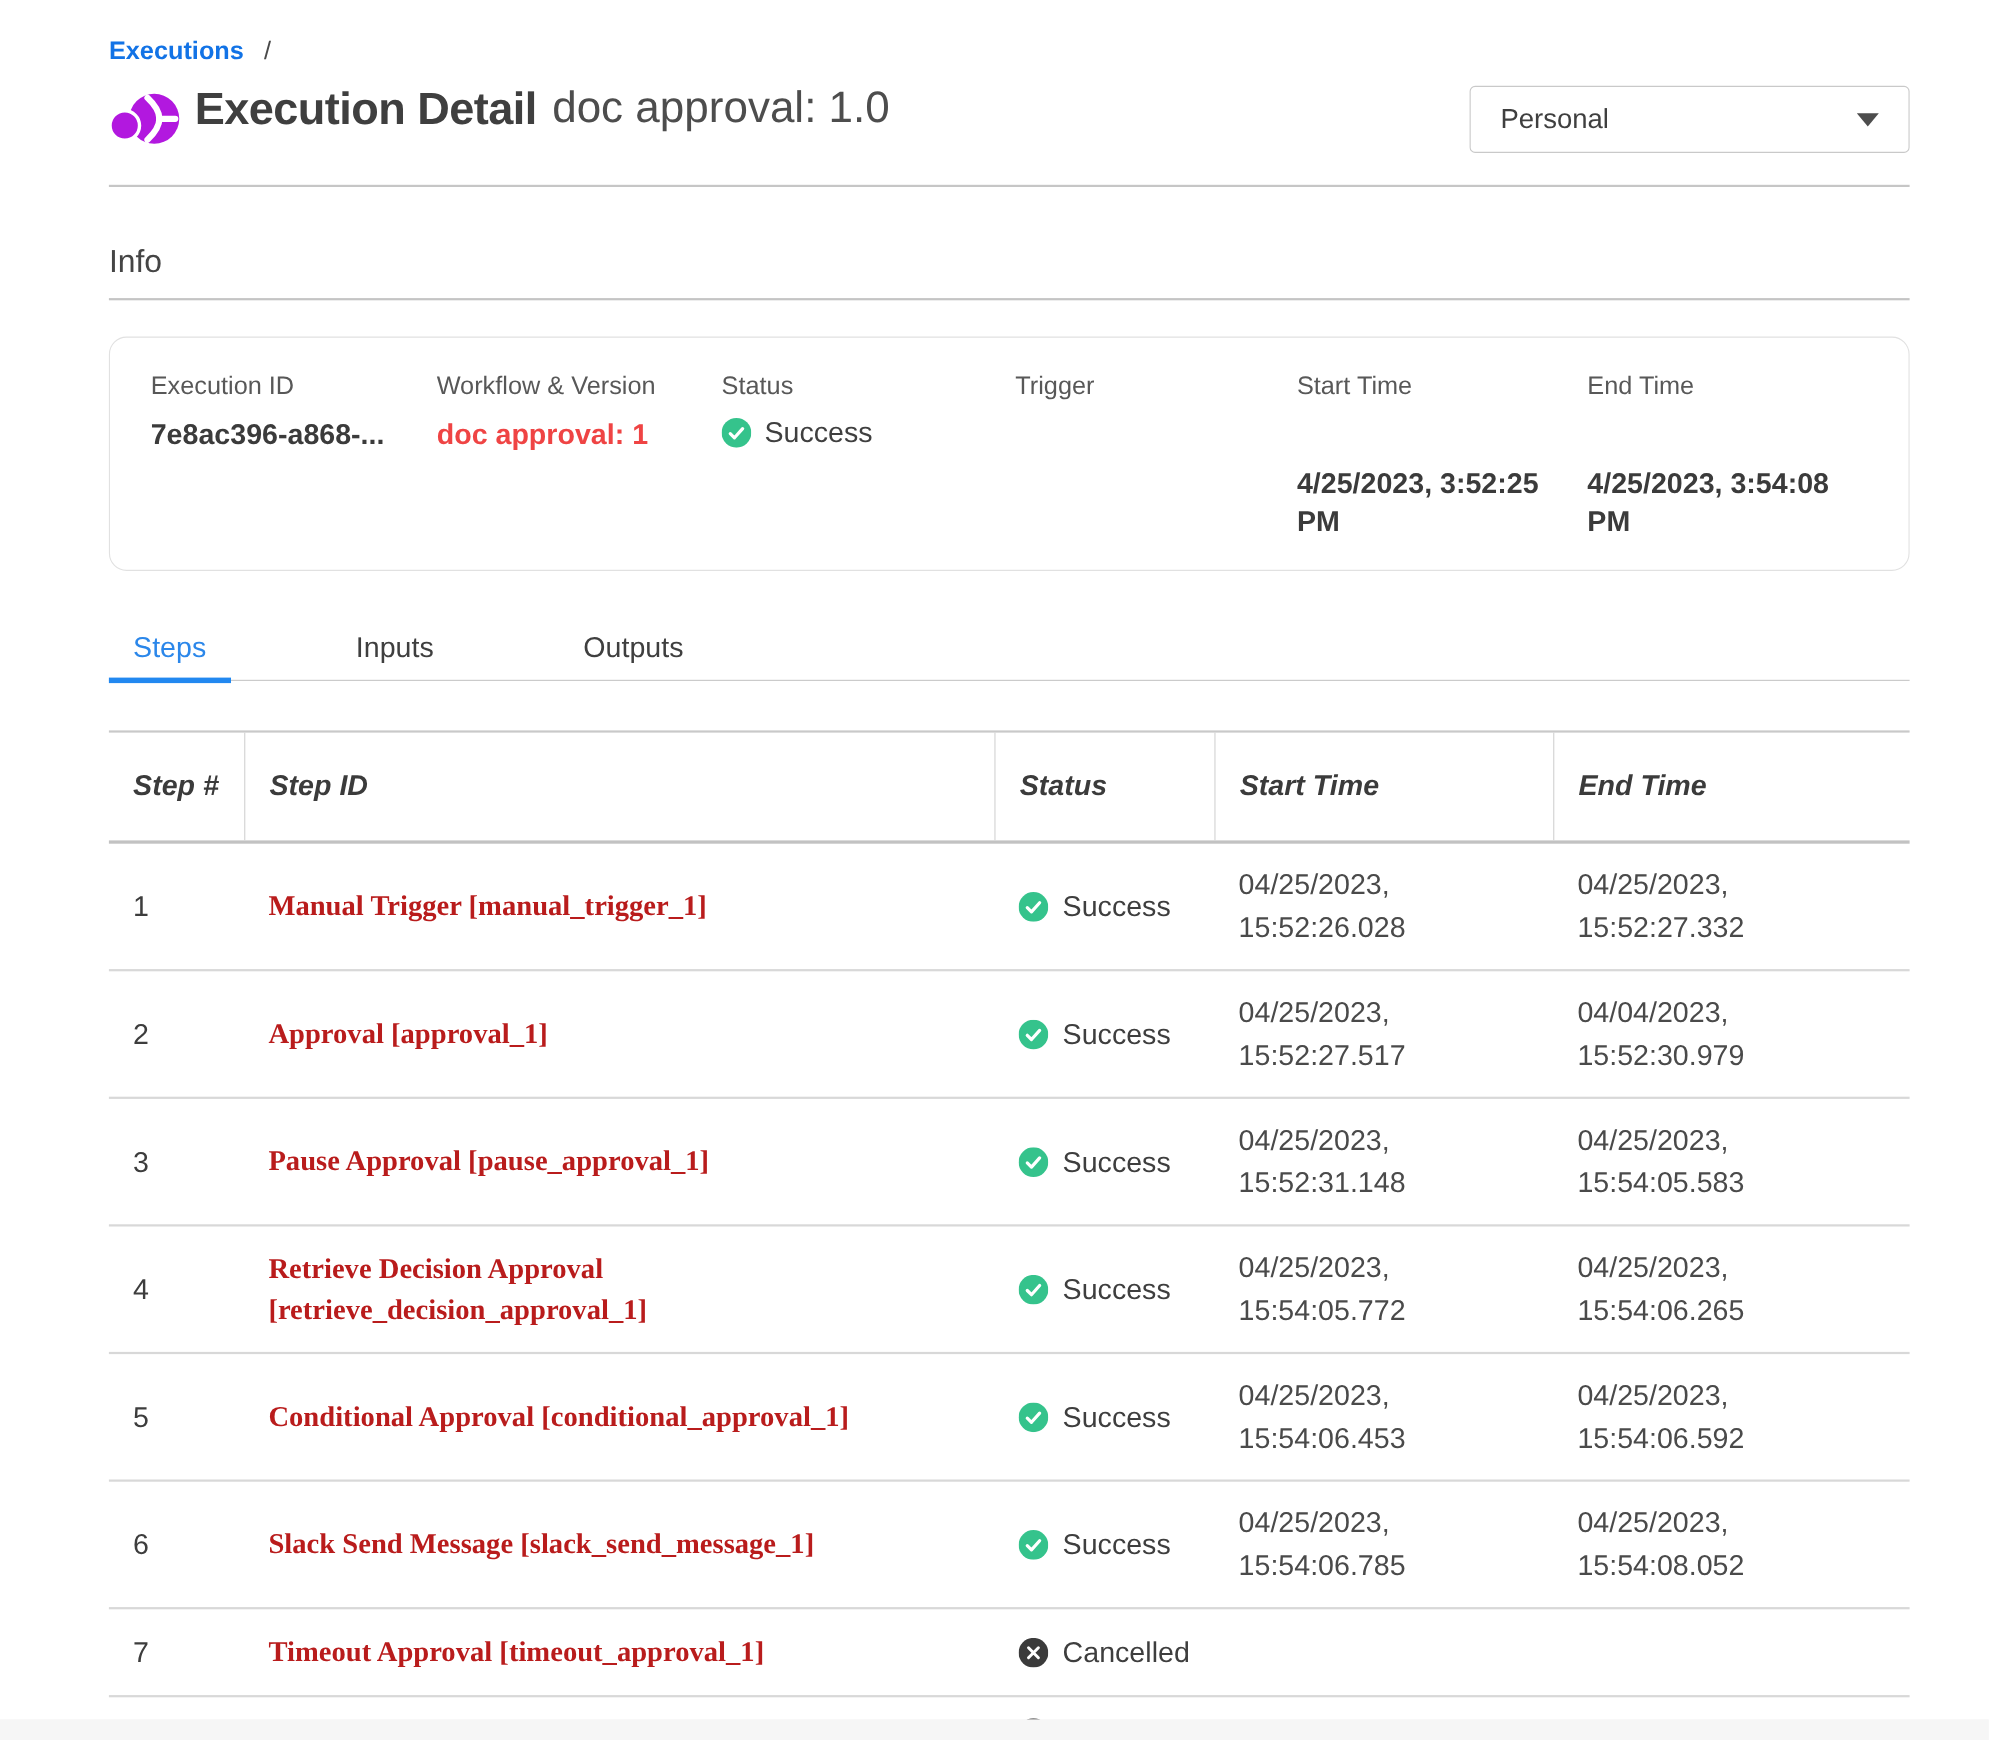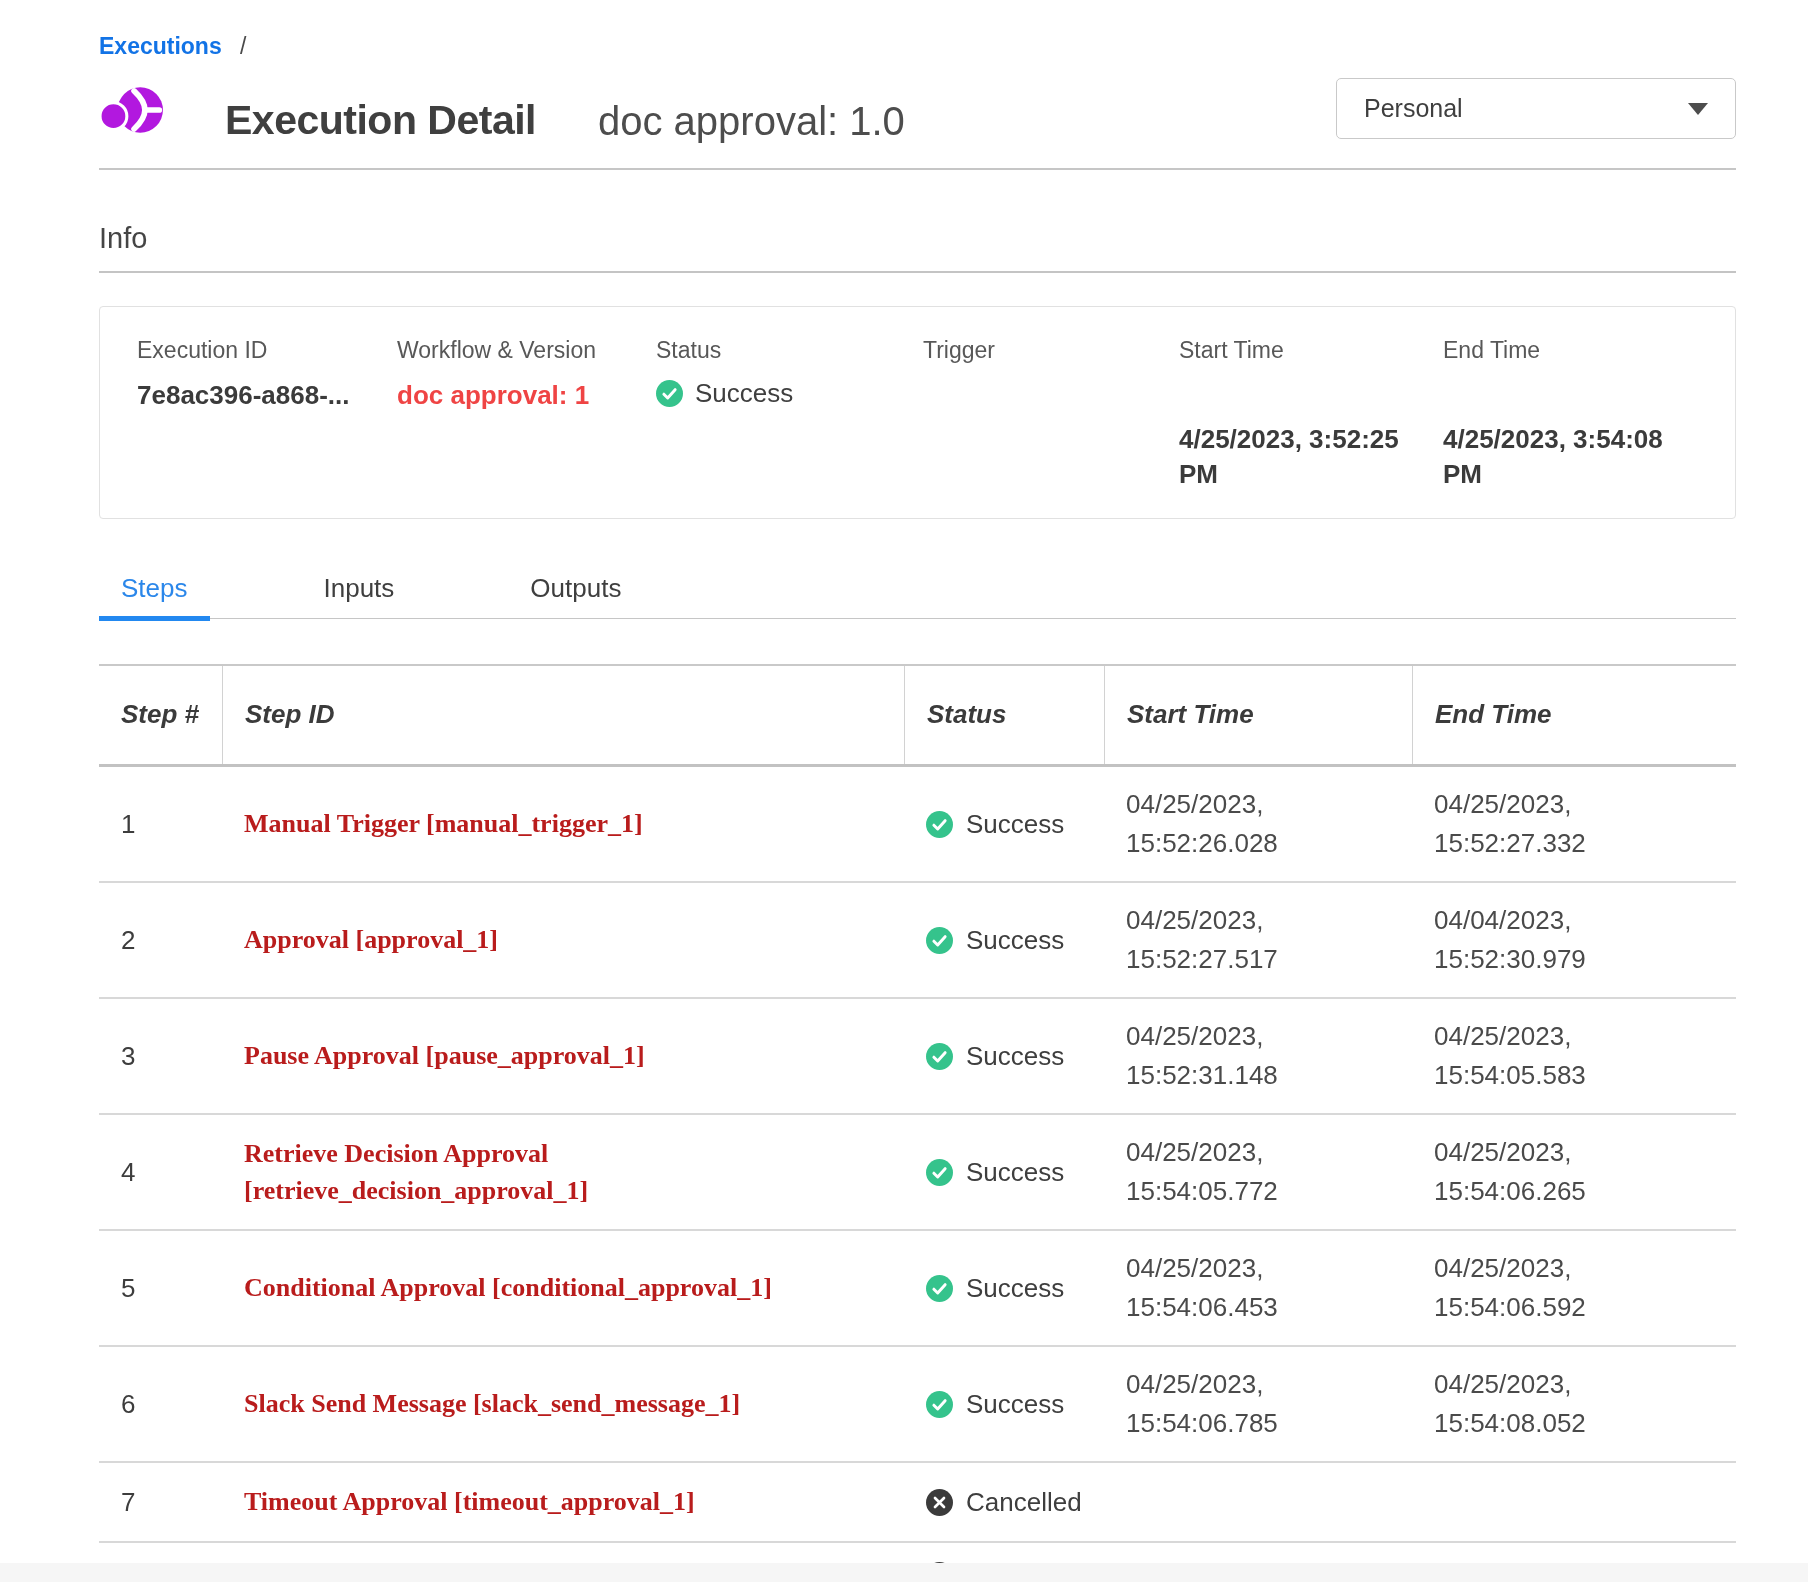--- a/index.html
+++ b/index.html
@@ -6,38 +6,38 @@
   html,body { width:1808px; height:1582px; background:#ffffff;
     font-family:"Liberation Sans", sans-serif; color:#3c3c3c; overflow:hidden; }
   .content { position:relative; margin-left:99px; width:1637px; }
 
   
   .breadcrumb { padding-top:33px; font-size:23px; }
   .breadcrumb a { color:#1273e6; font-weight:600; text-decoration:none; cursor:pointer; }
   .breadcrumb .sep { color:#4a4a4a; margin-left:12px; font-weight:400; }
 
   
-  .header-row { margin-top:16px; display:flex; align-items:flex-end; position:relative; height:68px;gap:48px; }
+  .header-row { margin-top:16px; display:flex; align-items:flex-start; position:relative; height:68px; }
   .logo { width:66px; height:66px; flex:0 0 66px; }
   .page-title { margin-left:12px; font-size:41px; font-weight:700; color:#3f3f3f; letter-spacing:-0.5px; }
   .page-subtitle { margin-left:14px; font-size:40px; font-weight:300; color:#4d4d4d; }
   .ws-select { position:absolute; right:0; top:2px; width:400px; height:61px;
     border:1px solid #c9c9c9; border-radius:5px; background:#fff; display:flex;
     align-items:center; justify-content:space-between; padding:0 27px; cursor:pointer; }
   .ws-select .ws-label { font-size:25px; color:#3f3f3f; }
   .caret { width:0; height:0; border-left:10px solid transparent;
     border-right:10px solid transparent; border-top:12px solid #4d4d4d; }
 
   .divider-1 { margin-top:24px; border-top:2px solid #c6c6c6; }
   .section-title { margin-top:52px; font-size:29px; font-weight:400; color:#454545; }
   .divider-2 { margin-top:16px; border-top:2px solid #c4c4c4; }
 
   
   .info-card { margin-top:33px; min-height:172px; border:1px solid #e1e1e1;
-    border-radius:4px; background:#fff; display:flex; padding:30px 0 26px 37px; }
+    border-radius:16px; background:#fff; display:flex; padding:30px 0 26px 37px; }
   .info-field { display:flex; flex-direction:column; }
   .info-field .f-label { font-size:23px; color:#585858; margin-bottom:14px; }
   .info-field .f-value { font-size:26px; font-weight:600; color:#3b3b3b; line-height:1.35; }
   .f-w0 { width:260px; } .f-w1 { width:259px; } .f-w2 { width:267px; }
   .f-w3 { width:256px; } .f-w4 { width:264px; } .f-w5 { flex:1; }
   .info-field .f-link { color:#ef4444; font-weight:700; text-decoration:none; cursor:pointer; }
   .f-time { max-width:255px;margin-top:44px; }
   .status-inline { display:flex; align-items:center; gap:12px; font-size:26px;
     font-weight:400; color:#3f3f3f; }
   .icon-circle { width:27px; height:27px; flex:0 0 27px; }

